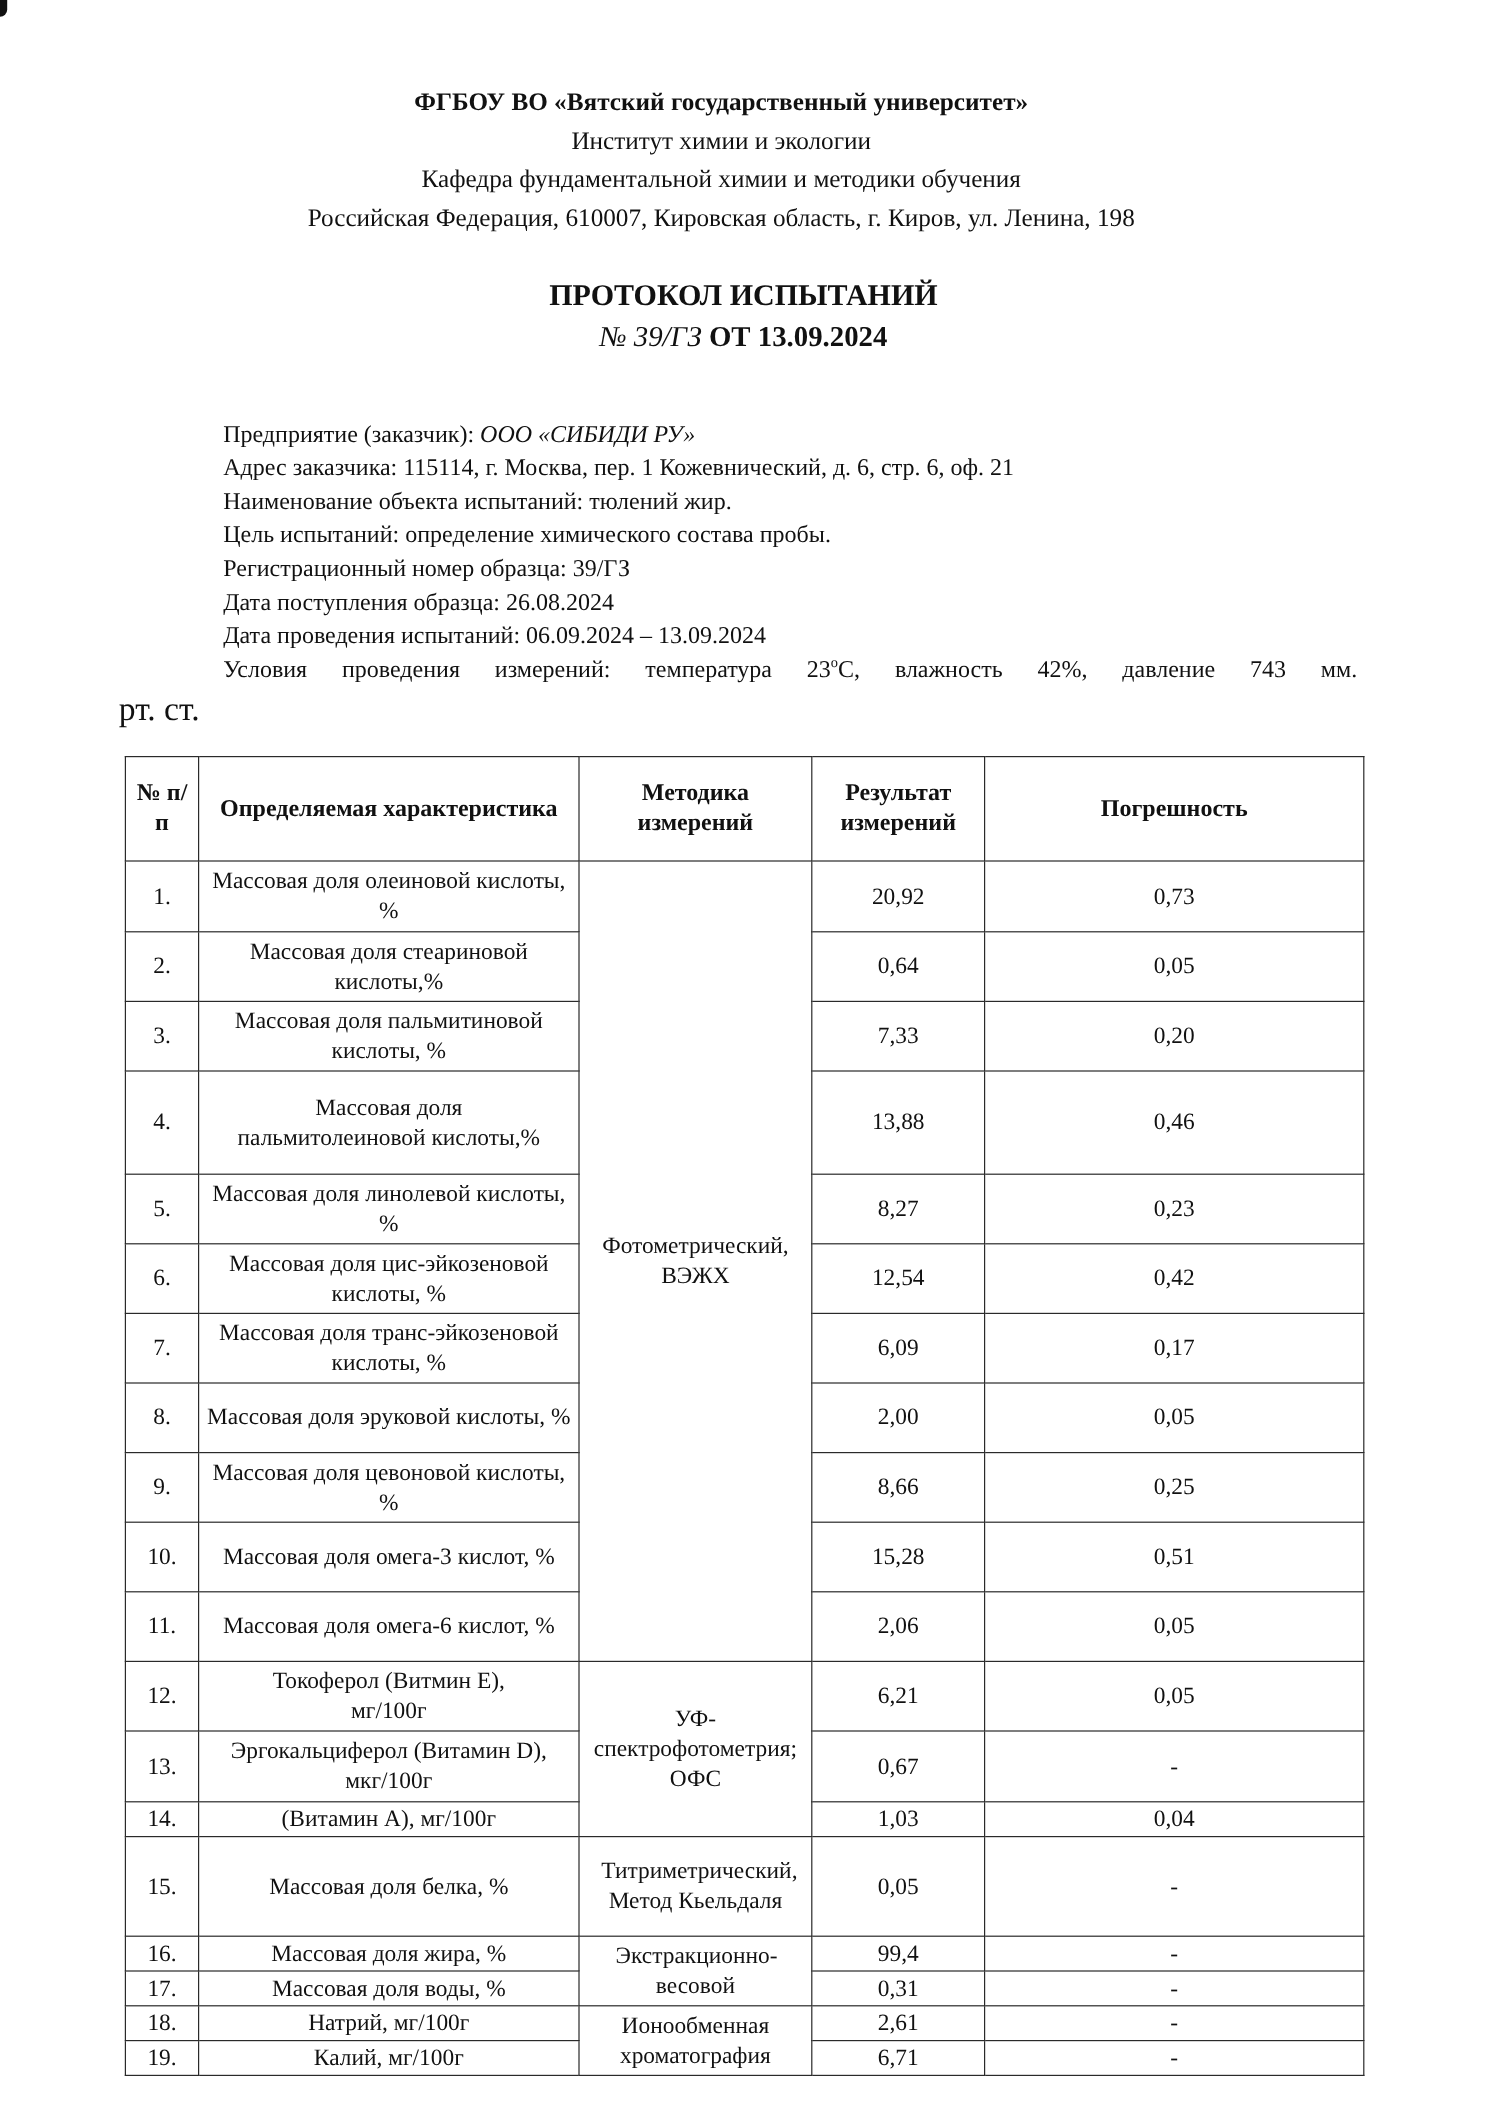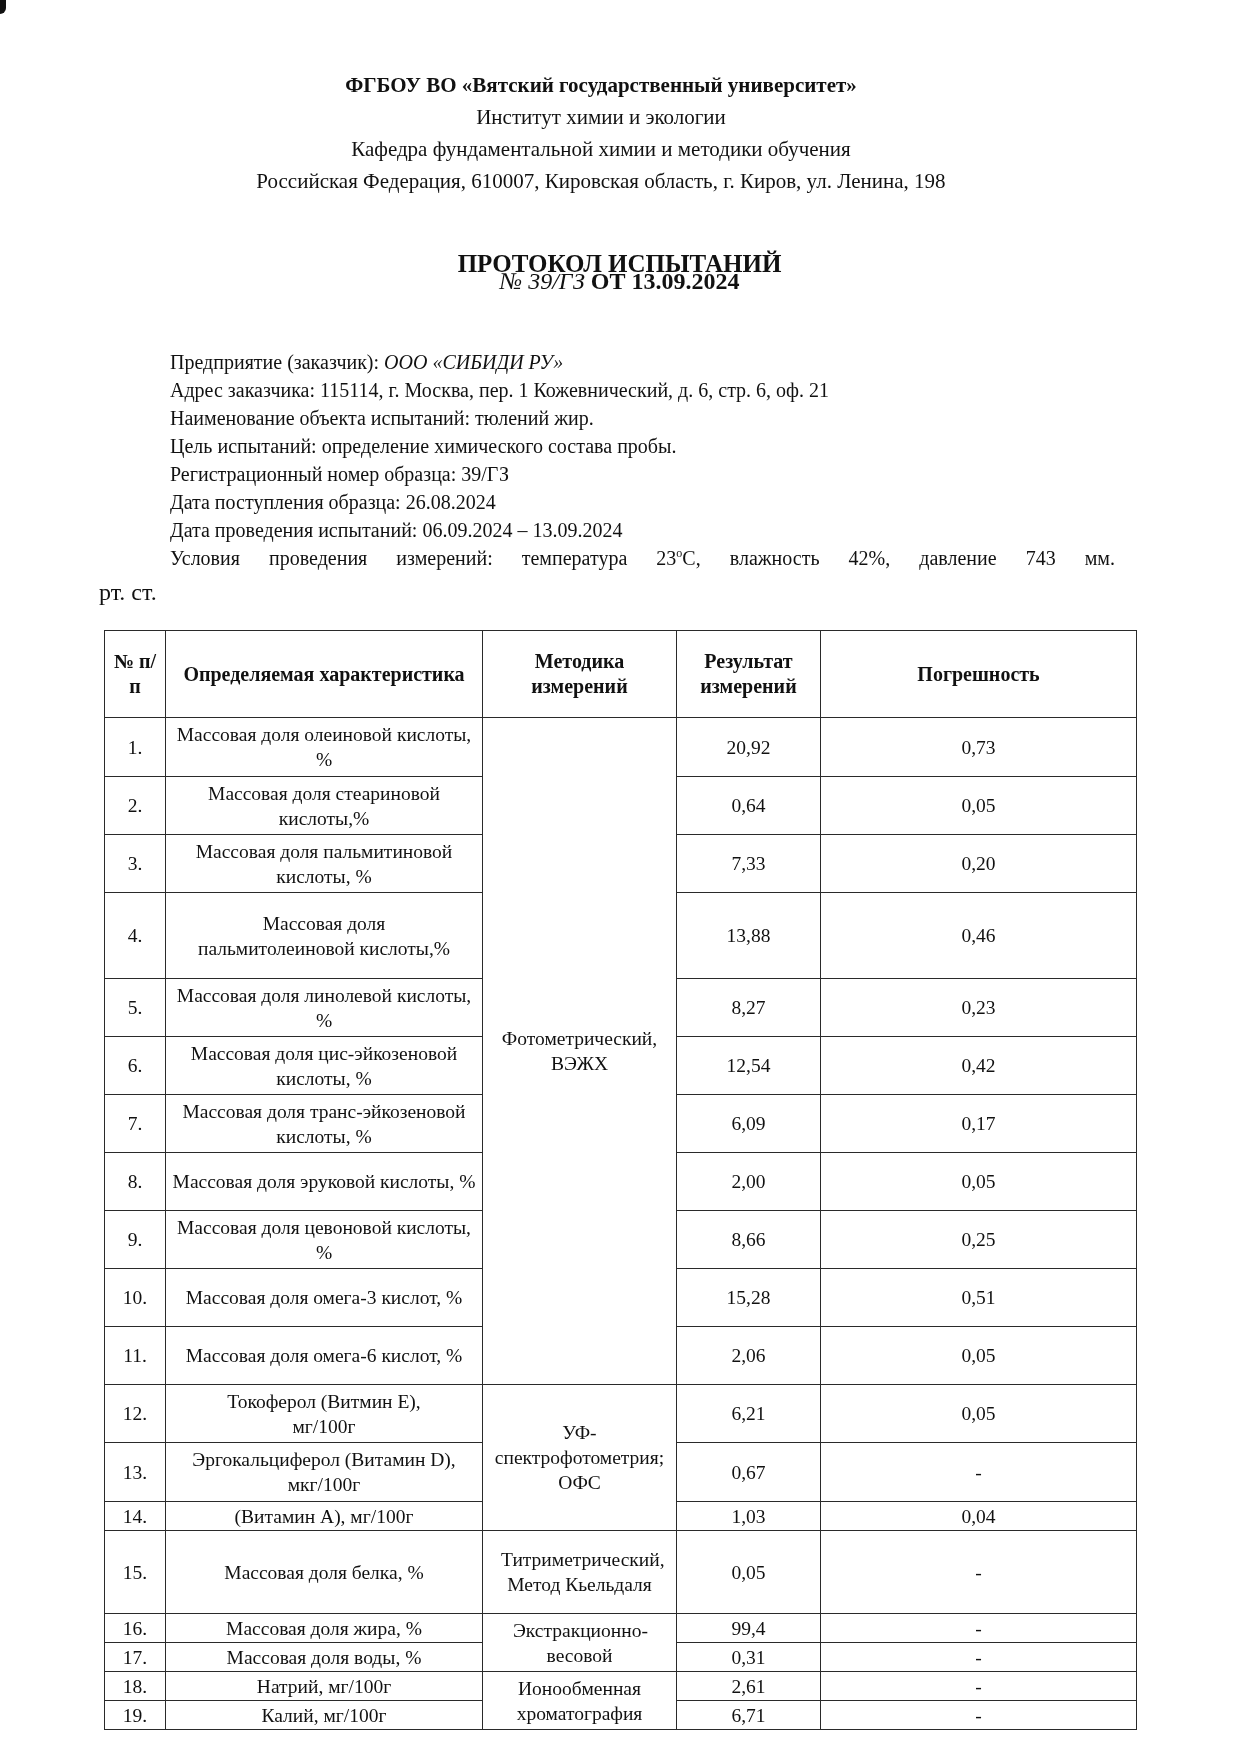--- a/index.html
+++ b/index.html
@@ -3,27 +3,27 @@
 <meta charset="utf-8">
 <style>
   html, body { margin: 0; padding: 0; }
   body {
     width: 1239px; height: 1752px; background: #ffffff; position: relative; overflow: hidden;
     font-family: "Liberation Serif", "DejaVu Serif", serif; color: #111;
   }
   .corner { position: absolute; left: 0; top: 0; width: 6px; height: 14px; background: #111; border-bottom-right-radius: 6px; }
   .hdr { position: absolute; left: 0; width: 1202px; text-align: center; font-size: 21px; line-height: 30px; }
   .hdr.bold { font-weight: bold; }
-  .title { position: absolute; left: 0; width: 1239px; text-align: center; font-size: 25px; font-weight: bold; line-height: 34px; margin-top: 17px; }
+  .title { position: absolute; left: 0; width: 1239px; text-align: center; font-size: 25px; font-weight: bold; line-height: 34px; }
   .subtitle { position: absolute; left: 0; width: 1239px; text-align: center; font-size: 24px; line-height: 34px; font-weight: bold; }
   .subtitle .it { font-style: italic; font-weight: normal; }
-  .info { position: absolute; left: 170px; font-size: 20px; line-height: 28px; white-space: nowrap; }
+  .info { position: absolute; left: 186px; font-size: 20px; line-height: 28px; white-space: nowrap; }
   .info .it { font-style: italic; }
   .info.wide { width: 945px; text-align: justify; text-align-last: justify; }
-  .info2 { position: absolute; left: 99px; font-size: 24px; line-height: 28px; }
+  .info2 { position: absolute; left: 99px; font-size: 28px; line-height: 28px; }
   sup { font-size: 12px; vertical-align: 8px; line-height: 0; }
 
   table.results {
     position: absolute; left: 104px; top: 630px; width: 1032px;
     border-collapse: collapse; table-layout: fixed; font-size: 19.5px;
   }
   table.results td, table.results th {
     border: 1.6px solid #2a2a2a; text-align: center; vertical-align: middle; padding: 0 4px; line-height: 25px;
   }
   table.results th { font-weight: bold; font-size: 20px; }

